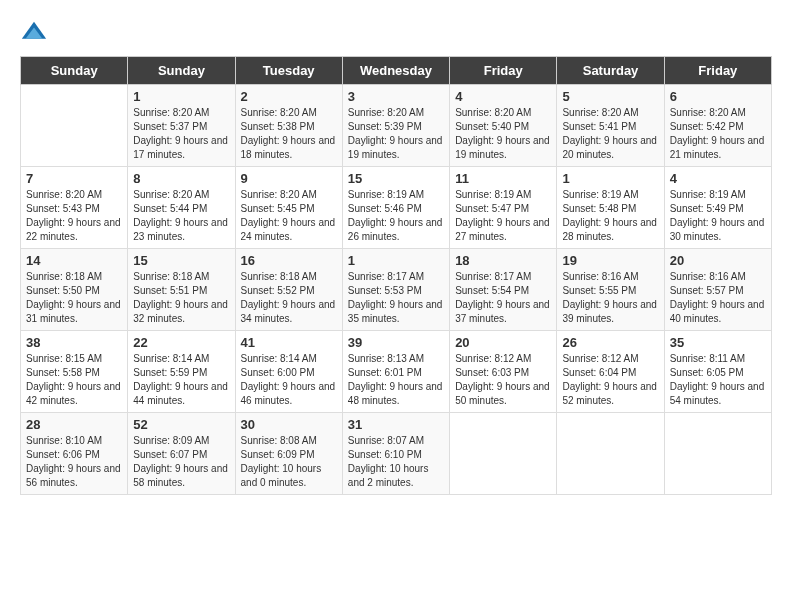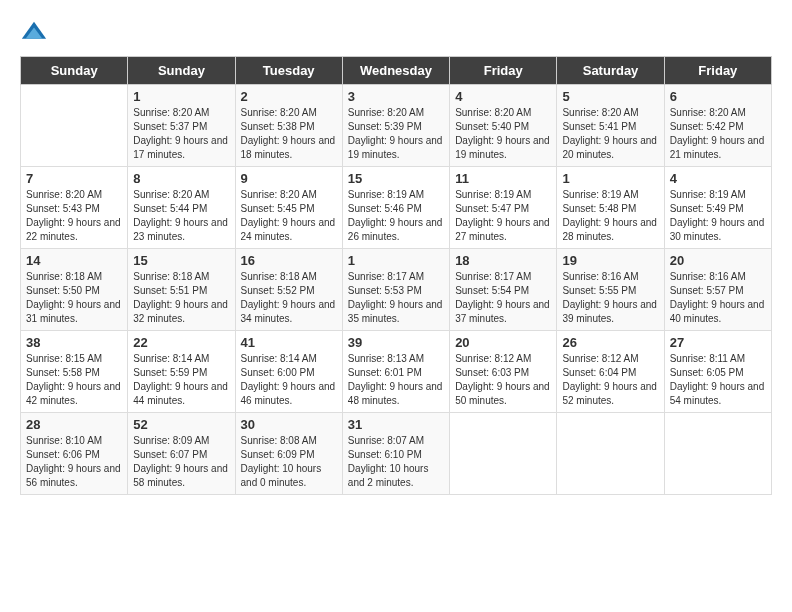--- a/index.html
+++ b/index.html
@@ -229,21 +229,21 @@
         </td>
         <td>
           <span class="day-number">20</span>
           <div class="day-info">Sunrise: 8:12 AM<br>Sunset: 6:03 PM<br>Daylight: 9 hours and 50 minutes.</div>
         </td>
         <td>
           <span class="day-number">26</span>
           <div class="day-info">Sunrise: 8:12 AM<br>Sunset: 6:04 PM<br>Daylight: 9 hours and 52 minutes.</div>
         </td>
         <td>
-          <span class="day-number">27</span>
+          <span class="day-number">35</span>
           <div class="day-info">Sunrise: 8:11 AM<br>Sunset: 6:05 PM<br>Daylight: 9 hours and 54 minutes.</div>
         </td>
       </tr>
       <tr>
         <td>
           <span class="day-number">28</span>
           <div class="day-info">Sunrise: 8:10 AM<br>Sunset: 6:06 PM<br>Daylight: 9 hours and 56 minutes.</div>
         </td>
         <td>
           <span class="day-number">52</span>

